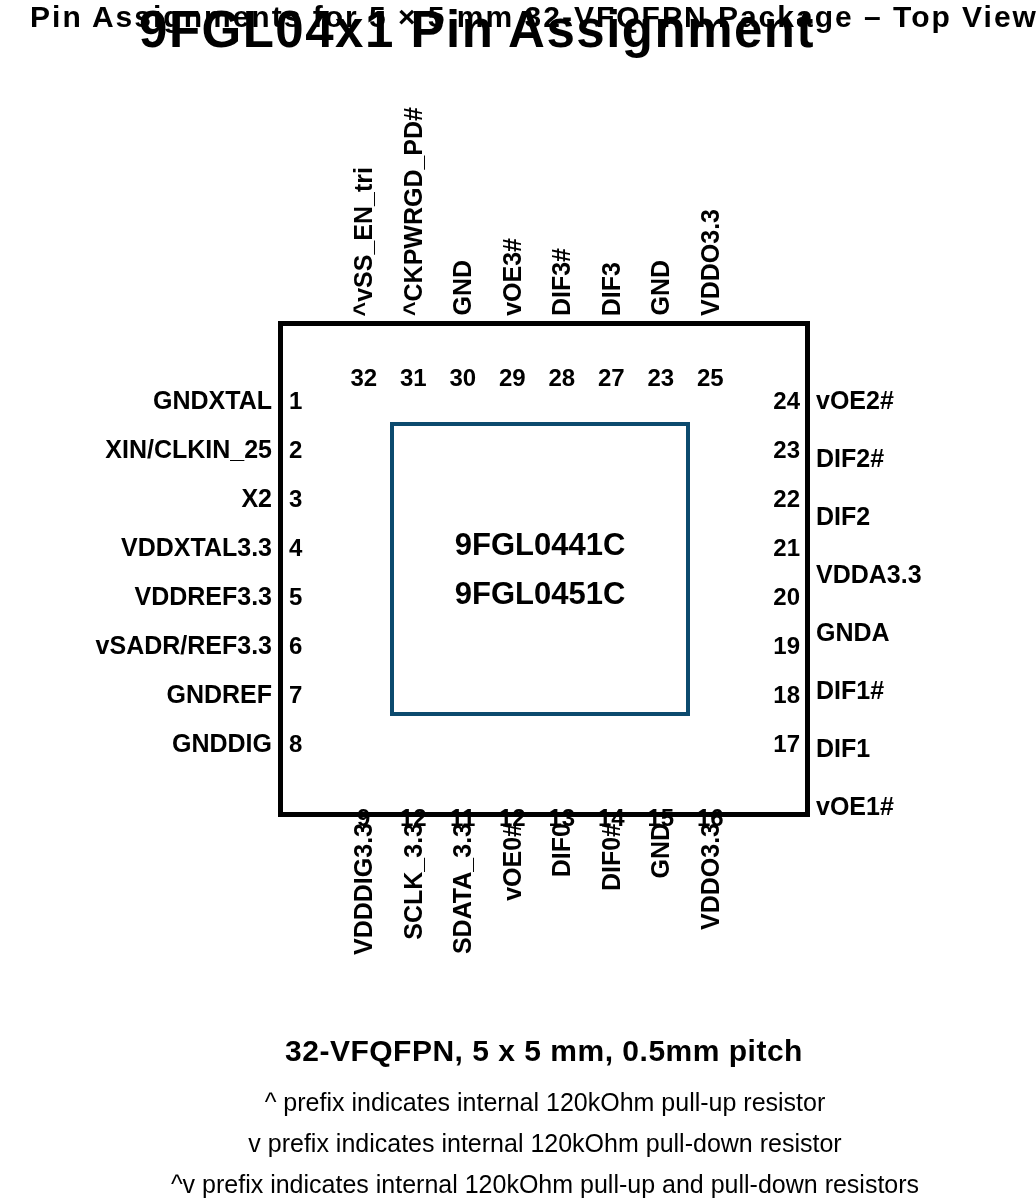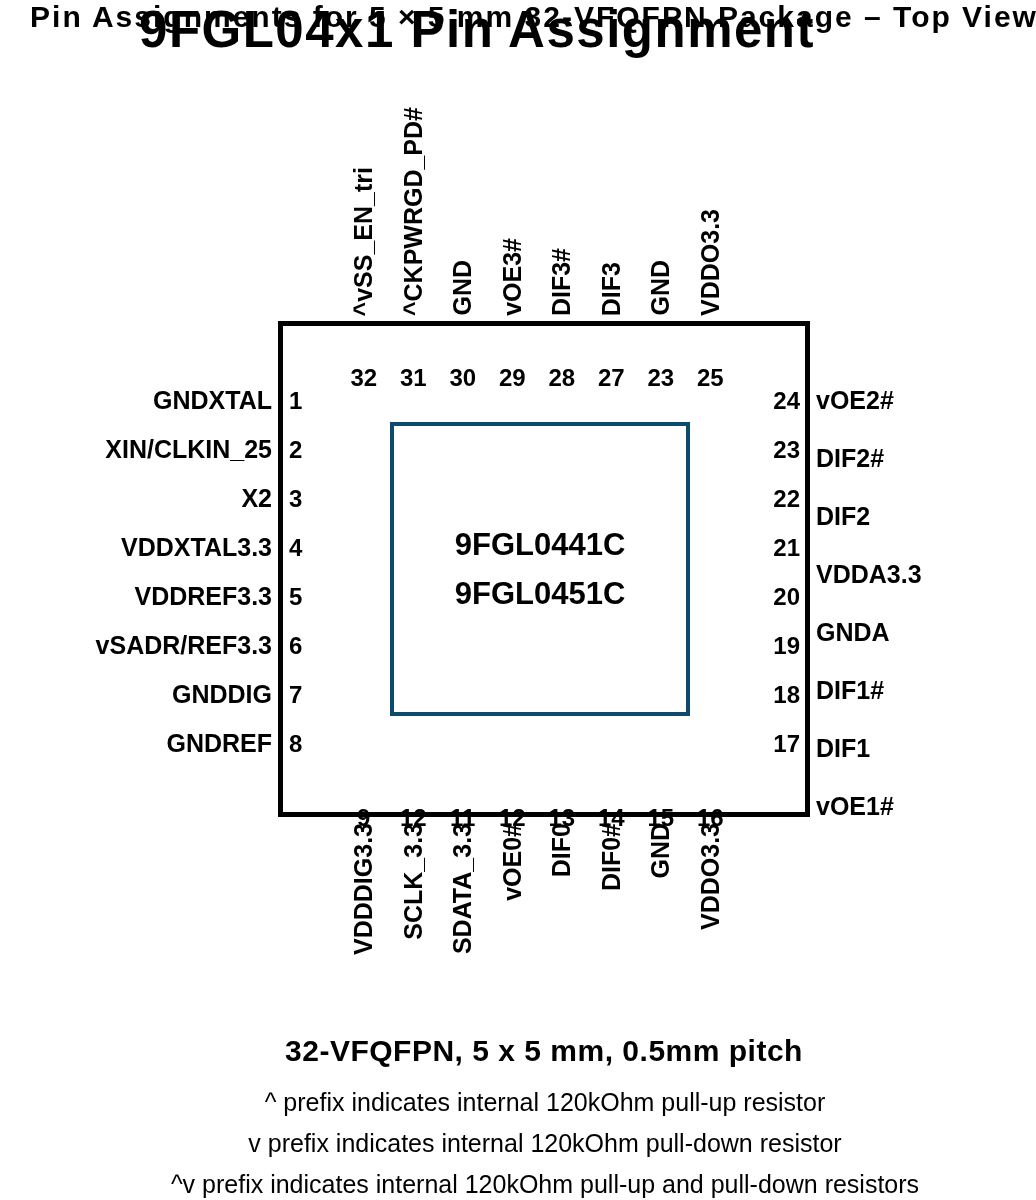--- a/index.html
+++ b/index.html
@@ -132,22 +132,22 @@
   <div class="num">25</div>
 </div>
 
 <div class="abs vcol left-labels">
   <div class="cell">GNDXTAL</div>
   <div class="cell">XIN/CLKIN_25</div>
   <div class="cell">X2</div>
   <div class="cell">VDDXTAL3.3</div>
   <div class="cell">VDDREF3.3</div>
   <div class="cell">vSADR/REF3.3</div>
+  <div class="cell">GNDREF</div>
   <div class="cell">GNDDIG</div>
-  <div class="cell">GNDREF</div>
 </div>
 
 <div class="abs vcol left-numbers">
   <div class="cell">1</div>
   <div class="cell">2</div>
   <div class="cell">3</div>
   <div class="cell">4</div>
   <div class="cell">5</div>
   <div class="cell">6</div>
   <div class="cell">7</div>

